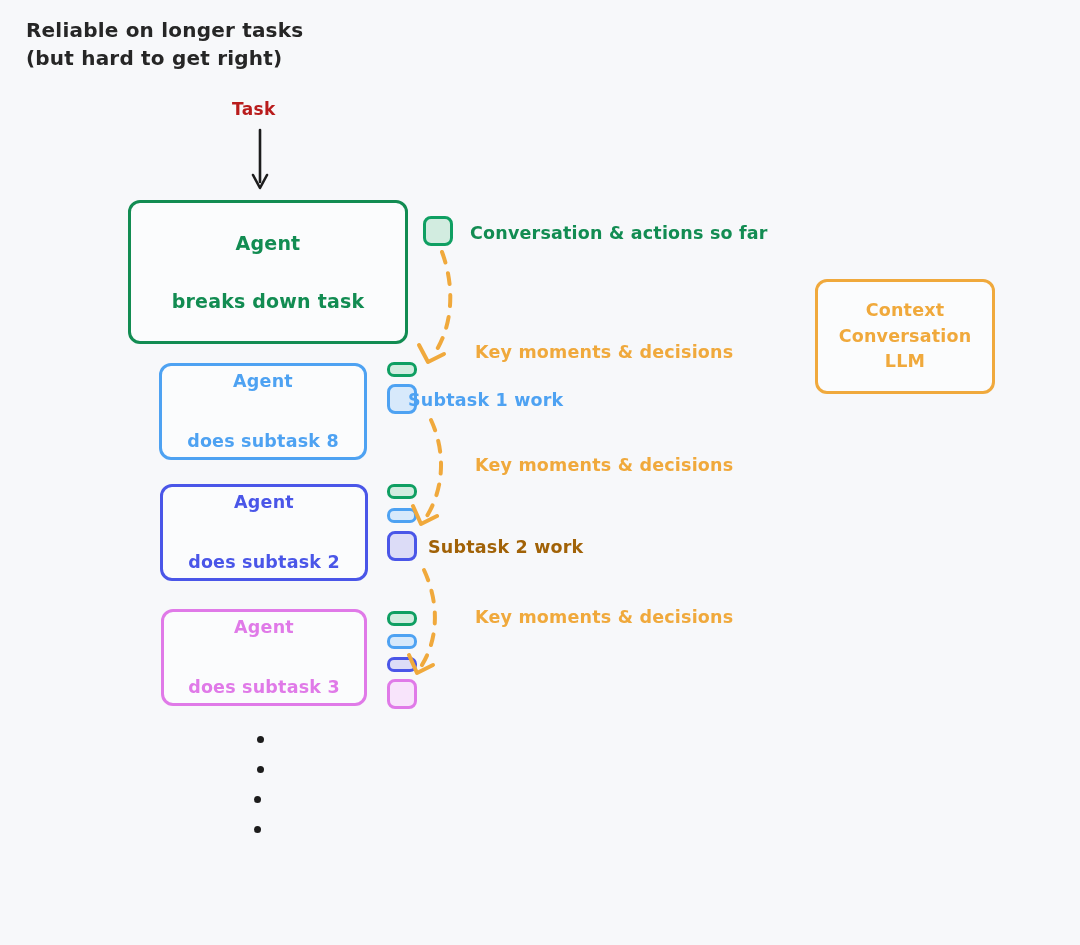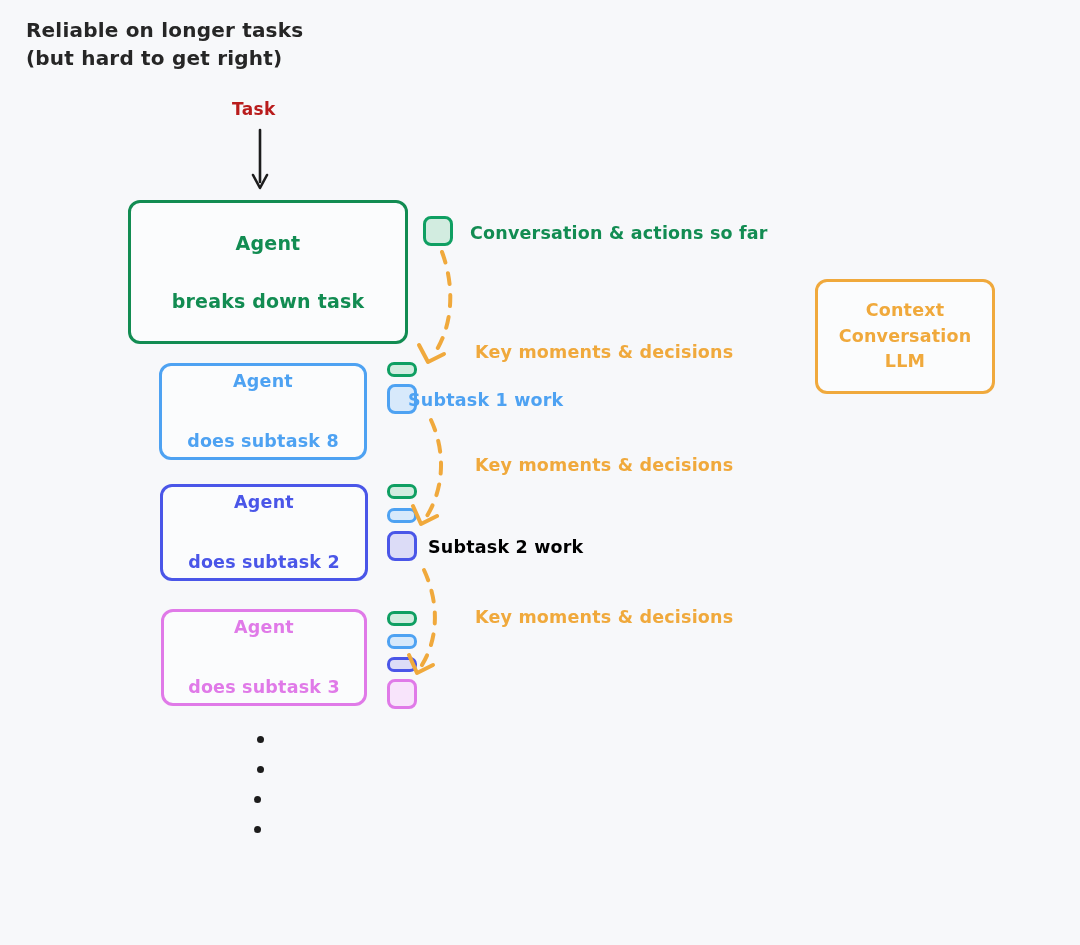--- a/index.html
+++ b/index.html
@@ -142,21 +142,21 @@
   
   .side-label {
     position: absolute;
     font-size: 17.5px;
     font-weight: 700;
     letter-spacing: 0.2px;
     white-space: nowrap;
   }
   .lbl-green  { color: #128c52; }
   .lbl-blue   { color: #4ea2f2; }
-  .lbl-indigo { color: #000000; }
+  .lbl-indigo { color: #a16207; }
   .lbl-orange { color: #f0a93c; margin-left: 28px; }
 
   
   #arrows {
     position: absolute;
     left: 0; top: 0;
     width: 1080px; height: 945px;
     pointer-events: none;
   }
 

